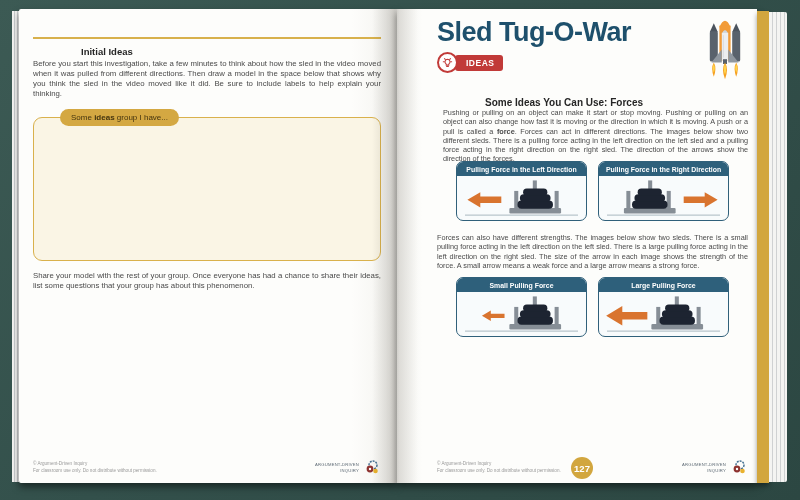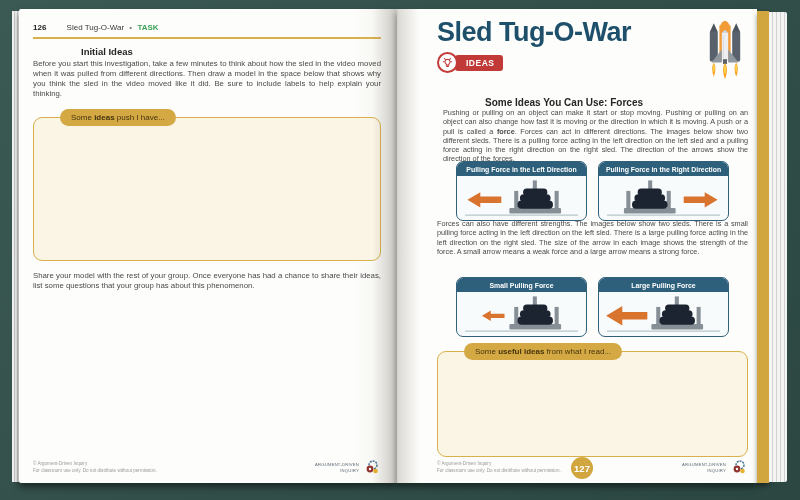--- a/index.html
+++ b/index.html
@@ -43,52 +43,46 @@
   .rp-title { position:absolute; top:8px; left:40px; font-size:27px; font-weight:bold; color:#1e506c; letter-spacing:-.5px; }
   .rp-badge { position:absolute; top:43px; left:40px; display:flex; align-items:center; }
   .badge-circle { width:21px; height:21px; border-radius:50%; background:#fff; border:2px solid #c13a38;
       display:flex; align-items:center; justify-content:center; z-index:2; }
   .badge-label { margin-left:-3px; background:#c13a38; color:#fff; font-weight:bold; font-size:8.5px;
       padding:3px 9px 3px 11px; border-radius:3px; letter-spacing:.5px; }
   .rp-rocket { position:absolute; top:0; left:304px; width:48px; height:78px; }
   .rp-h1 { position:absolute; top:88px; left:40px; font-size:10px; }
   .rp-p { font-size:7.3px; line-height:1.27; color:#4a4a4a; text-align:justify; }
   .rp-p1 { position:absolute; top:99px; left:40px; right:9px;margin-left:6px; }
-  .rp-p2 { position:absolute; top:210px; left:40px; right:9px; }
+  .rp-p2 { position:absolute; top:224px; left:40px; right:9px; }
   .panel-row { position:absolute; left:40px; width:311px; display:flex; justify-content:center; gap:11px; }
   .row1 { top:152px; } .row2 { top:268px; }
   .panel { width:131px; border-radius:7px; overflow:hidden; border:1.5px solid #30607a; background:#f8fbfc; }
   .panel-head { background:#2e607b; color:#fff; font-weight:bold; font-size:6.9px; text-align:center; padding:3.5px 2px; }
   .panel-body { height:44px; display:flex; align-items:flex-end; justify-content:center; }
   .panel-body svg { width:125px; height:42px; display:block; }
   .rp-box { left:40px; right:9px; top:342px; height:106px; }
   .pagenum-badge { position:absolute; left:174px; bottom:4px; width:22px; height:22px; border-radius:50%;
       background:#d2a63e; color:#fff; font-weight:bold; font-size:9.5px; display:flex; align-items:center; justify-content:center; }
 </style>
 </head>
 <body>
 
 <div class="scene">
   <div class="edge-stack-left"></div>
 
   <div class="page page-left">
     <div class="pg-inner">
-      <div class="lp-header">
-        <span class="num">126</span>
-        <span>Sled Tug-O-War</span>
-        <span class="sep">•</span>
-        <span class="tag">TASK</span>
-      </div>
       <div class="lp-rule"></div>
       <div class="h-sec lp-h1">Initial Ideas</div>
       <p class="body-p lp-p1">Before you start this investigation, take a few minutes to think about how the sled in the video moved when it was pulled from different directions. Then draw a model in the space below that shows why you think the sled in the video moved like it did. Be sure to include labels to help explain your thinking.</p>
 
       <div class="notebox lp-box1">
         <div class="boxtab">
-          <span>Some </span><b>ideas</b><span> push I have...</span>
+          <span>Some </span><b>ideas</b><span> group I have...</span>
         </div>
       </div>
 
       <p class="body-p lp-p2">Share your model with the rest of your group. Once everyone has had a chance to share their ideas, list some questions that your group has about this phenomenon.</p>
 
 
       <div class="footer">
         <div class="copy">
           <div>© Argument-Driven Inquiry</div>
           <div>For classroom use only. Do not distribute without permission.</div>
@@ -219,25 +213,20 @@
               <rect x="89" y="3" width="5" height="15" fill="#868e96"></rect>
               <rect x="70" y="28" width="44" height="10" rx="5" fill="#1d2431"></rect>
               <rect x="73" y="20" width="38" height="9.5" rx="4.7" fill="#1d2431"></rect>
               <rect x="77" y="13" width="30" height="9" rx="4.5" fill="#1d2431"></rect>
               <path d="M4 27 L24 15 L24 22.3 L55 22.3 L55 31.7 L24 31.7 L24 39 Z" fill="#d9742f"></path>
             </svg>
           </div>
         </div>
       </div>
 
-      <div class="notebox rp-box">
-        <div class="boxtab">
-          <span>Some </span><b>useful ideas</b><span> from what I read...</span>
-        </div>
-      </div>
 
       <div class="pagenum-badge">127</div>
 
       <div class="footer" style="left:40px; right:9px;">
         <div class="copy">
           <div>© Argument-Driven Inquiry</div>
           <div>For classroom use only. Do not distribute without permission.</div>
         </div>
         <div class="adi-logo">
           <div class="txt">

